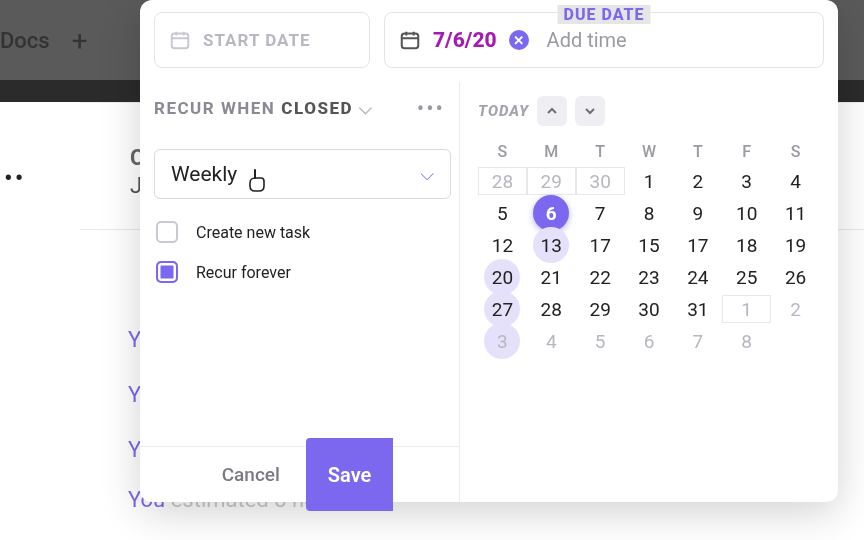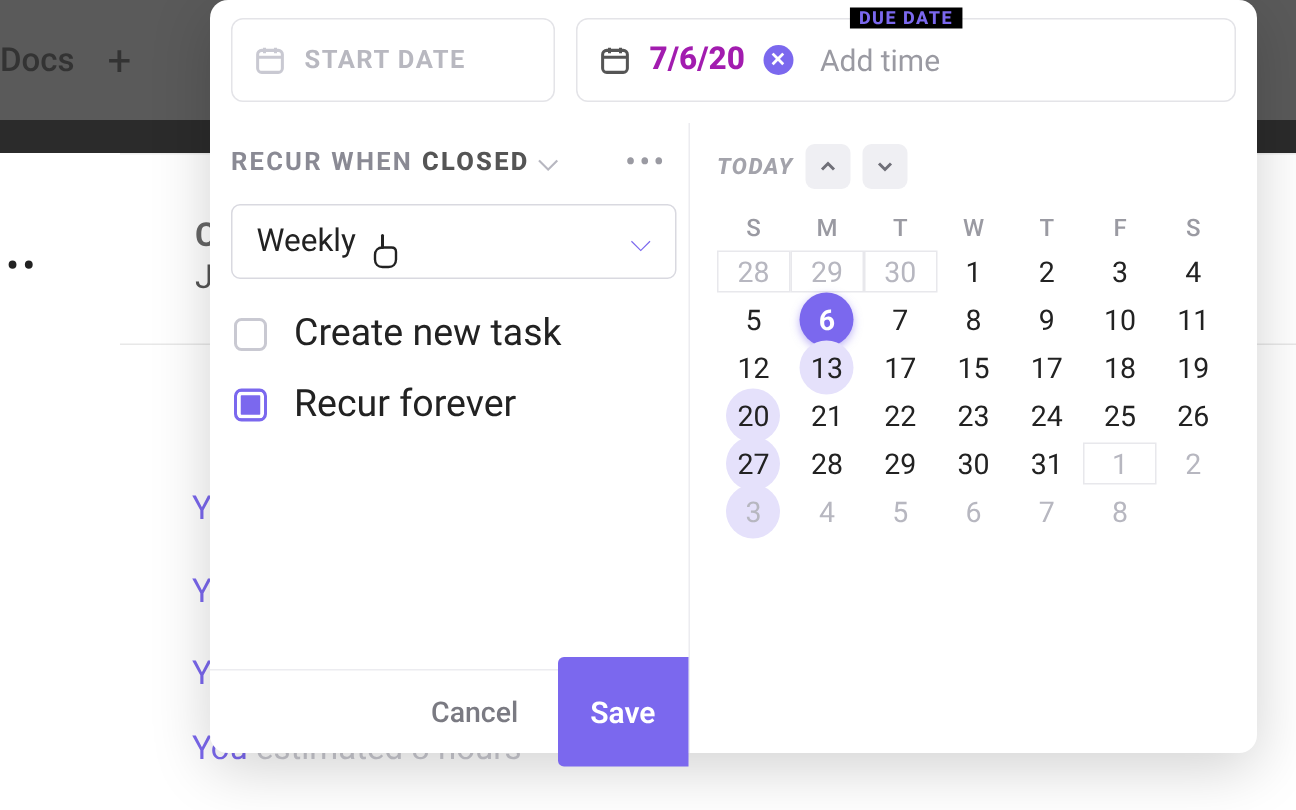--- a/index.html
+++ b/index.html
@@ -16,41 +16,41 @@
   .bg-ju { position:absolute; left:50px; top:70px; color:#555; font-size:22px; }
   .bg-links { position:absolute; left:48px; top:224px; display:flex; flex-direction:column; gap:30px; }
   .bg-link { color:#7b68ee; font-size:22px; }
   .bg-row { color:#444; font-size:22px; position:absolute; left:48px; top:384px; }
 
   .modal { position:absolute; left:140px; top:0; width:698px; height:502px; background:#fff; border-radius:12px; box-shadow:0 10px 40px rgba(0,0,0,.18); }
   .m-top { display:flex; gap:14px; padding:12px 14px 14px 14px; }
   .field { border:1px solid #e4e4e8; border-radius:8px; height:56px; display:flex; align-items:center; padding:0 14px; gap:12px; }
   .start-field { flex:0 0 216px; color:#b8b8c0; font-weight:700; letter-spacing:1px; font-size:17px; position:relative; }
   .due-field { flex:1; position:relative; }
-  .due-label { position:absolute; top:-8px; left:50%; transform:translateX(-50%); background:#000000; padding:0 6px; color:#7b68ee; font-size:12px; font-weight:800; letter-spacing:1px; }
+  .due-label { position:absolute; top:-8px; left:50%; transform:translateX(-50%); background:#e5e5e5; padding:0 6px; color:#7b68ee; font-size:16px; font-weight:800; letter-spacing:1px; }
   .cal-ico { width:22px; height:22px; }
   .cal-ico svg { width:22px; height:22px; }
   .due-date { font-weight:800; font-size:21px; color:#a21caf; }
   .clear-btn { width:20px; height:20px; border-radius:50%; background:#7b68ee; color:#fff; display:flex; align-items:center; justify-content:center; font-size:13px; font-weight:700; }
   .add-time { color:#9a9aa2; font-size:20px; margin-left:6px; }
 
   .m-body { display:flex; height:calc(100% - 82px); }
   .left-pane { flex:0 0 320px; border-right:1px solid #ececf0; padding:16px 8px 0 14px; position:relative; }
   .recur-header { display:flex; align-items:center; gap:6px; color:#8a8a94; font-size:17px; font-weight:700; letter-spacing:1.5px; }
   .recur-closed { color:#555; font-weight:800; }
   .chev { color:#b7b7c0; }
   .more { position:absolute; right:14px; top:14px; color:#9a9aa2; font-size:22px; letter-spacing:2px; }
-  .freq-select { margin-top:18px; border:1.5px solid #d9d9e0; border-radius:6px; height:50px; display:flex; align-items:center; justify-content:space-between; padding:0 16px; font-size:21px; color:#222; cursor:pointer; position:relative; }
+  .freq-select { margin-top:31px; border:1.5px solid #d9d9e0; border-radius:6px; height:50px; display:flex; align-items:center; justify-content:space-between; padding:0 16px; font-size:21px; color:#222; cursor:pointer; position:relative; }
   .freq-select .chev2 { color:#7b68ee; font-size:18px; }
   .cursor { position:absolute; left:92px; top:18px; font-size:20px; }
   .opts { margin-top:22px; display:flex; flex-direction:column; gap:18px; padding-left:2px; }
-  .opt { display:flex; align-items:center; gap:18px; font-size:25px; color:#222; }
+  .opt { display:flex; align-items:center; gap:18px; font-size:16px; color:#222; }
   .cb { width:22px; height:22px; border:2px solid #c9c9d2; border-radius:5px; display:inline-block; }
   .cb.checked { background:#7b68ee; border-color:#7b68ee; box-shadow: inset 0 0 0 2.5px #fff; }
-  .footer { position:absolute; left:0; right:0; bottom:0; height:56px; border-top:1px solid #ececf0; display:flex; align-items:center; justify-content:flex-end; gap:10px; padding-right:0; }
+  .footer { position:absolute; left:0; right:0; bottom:0; height:56px; border-top:1px solid #ececf0; display:flex; align-items:center; justify-content:center; gap:10px; padding-right:0; }
   .btn-cancel { color:#7a7a82; font-size:19px; font-weight:500; padding:8px 16px; cursor:pointer; }
   .btn-save { background:#7b68ee; color:#fff; font-size:20px; font-weight:600; padding:28px 22px; border-radius:4px 0 0 0; cursor:pointer; height:73px; display:flex; align-items:center; border-bottom-left-radius:4px; }
 
   .right-pane { flex:1; padding:14px 18px 0 18px; }
   .cal-head { display:flex; align-items:center; justify-content:space-between; }
   .cal-title { font-size:21px; font-weight:800; color:#222; }
   .cal-ctrl { display:flex; align-items:center; gap:8px;font-style:italic; }
   .today-btn { color:#a3a3ab; font-size:15px; font-weight:800; letter-spacing:1px; }
   .nav-btn { width:30px; height:30px; background:#efeff3; border-radius:6px; display:flex; align-items:center; justify-content:center; color:#6f6f78; font-size:15px; }
   .dow { display:grid; grid-template-columns:repeat(7,1fr); margin-top:16px; text-align:center; color:#9a9aa2; font-size:16px; font-weight:500; }

